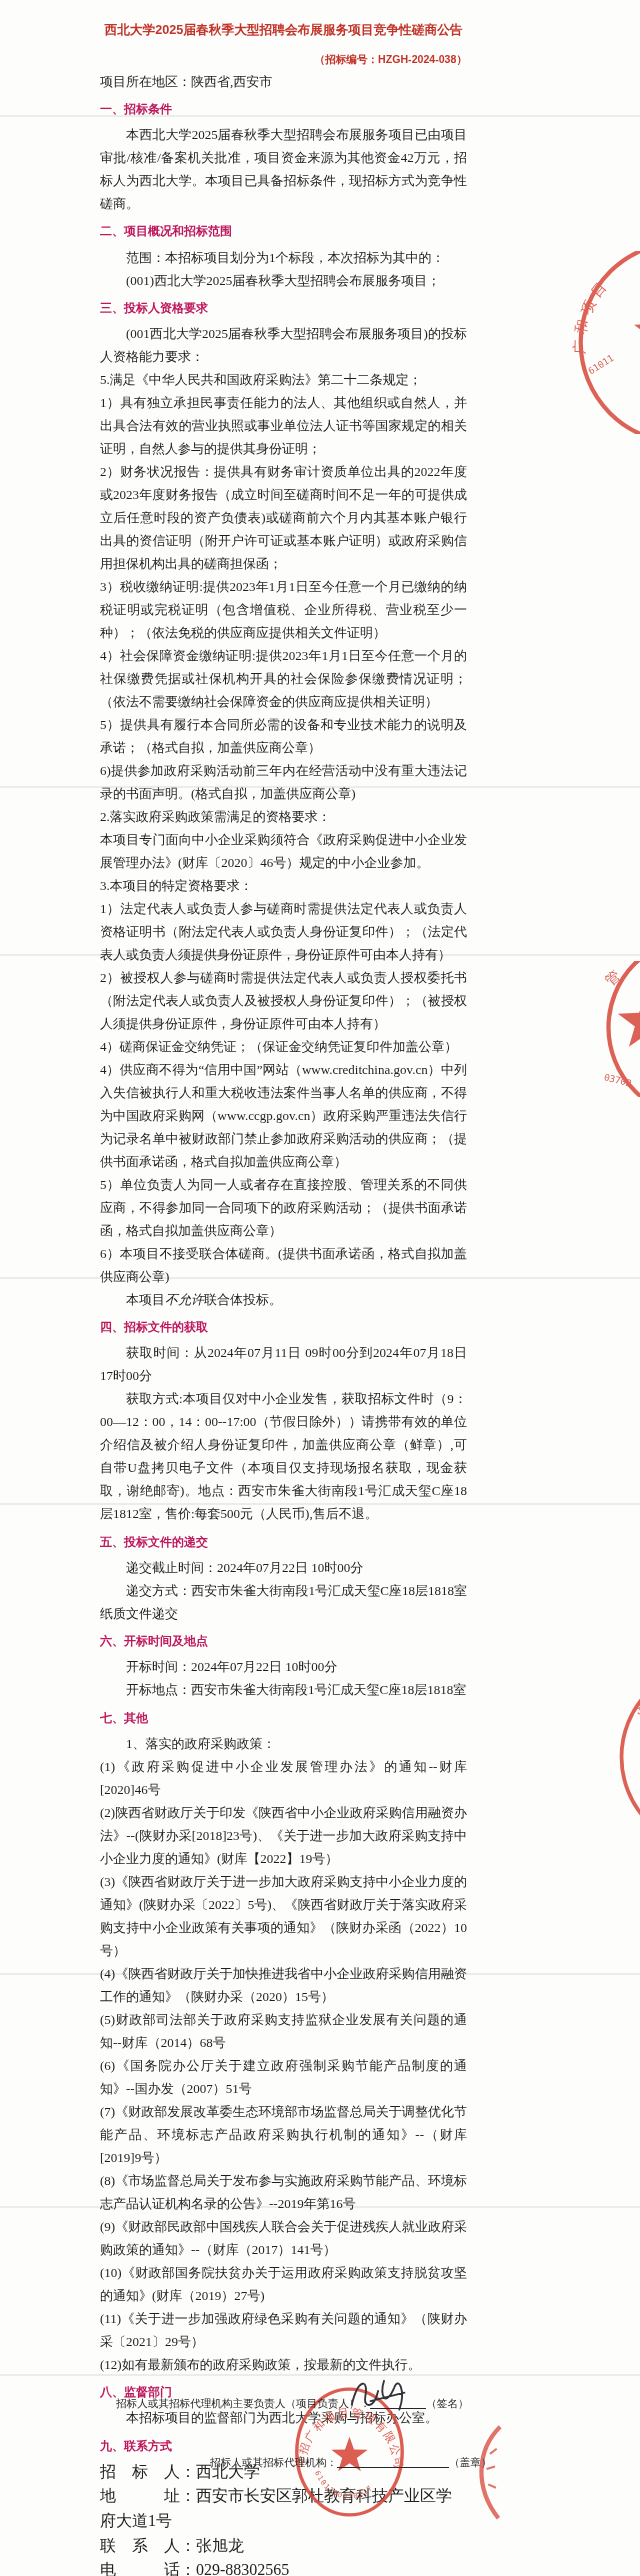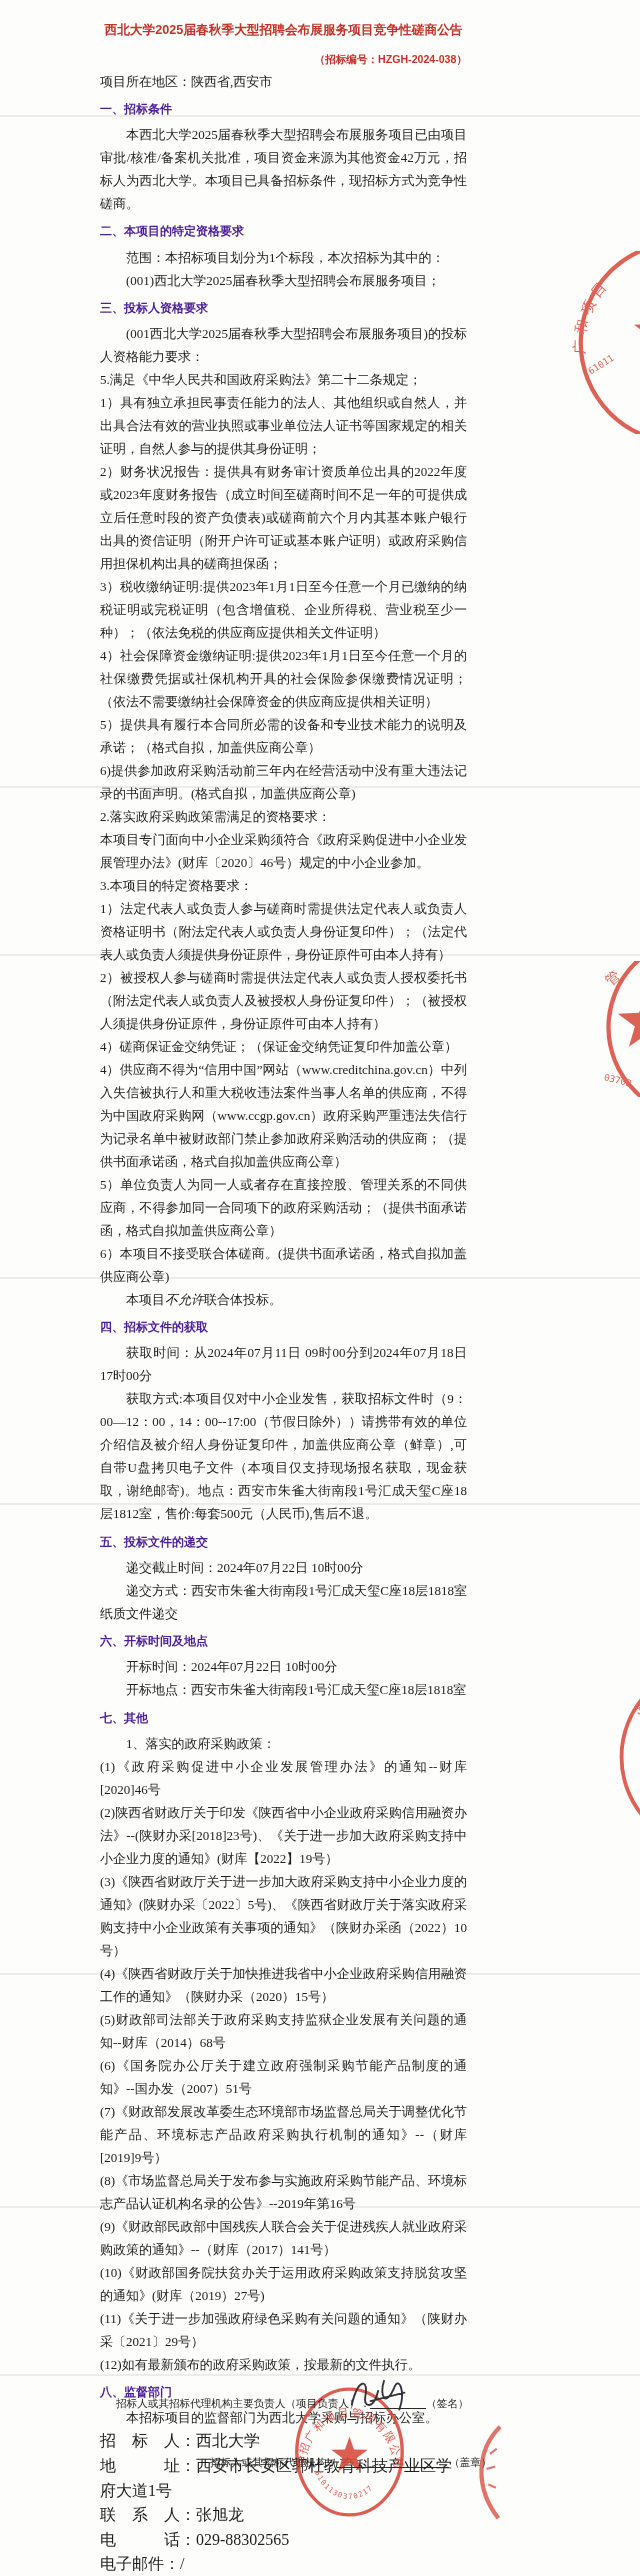--- a/index.html
+++ b/index.html
@@ -16,21 +16,21 @@
     font-size:12.7px;line-height:22px;margin:0;
   }
   .doc-subtitle{
     text-align:right;color:#c23429;font-weight:600;
     font-family:"Liberation Sans","DejaVu Sans",sans-serif;
     font-size:10.6px;line-height:20.4px;margin:8.5px 0 0 0;
   }
   .region{margin-top:27px;font-size:10.2px;line-height:23px;}
   h2.sec{
     font-family:"Liberation Sans","DejaVu Sans",sans-serif;
-    font-size:12px;line-height:24.6px;font-weight:700;color:#4c1d95;
+    font-size:12px;line-height:24.6px;font-weight:700;color:#be185d;
     margin:4.2px 0 1.7px 0;
   }
   p.b{font-size:13px;line-height:23px;margin:0;text-align:justify;}
   p.ind{text-indent:2em;}
   p.it-line .it{font-style:italic;}
   .gap-contact{height:46px;}
   .contact p{font-size:16px;line-height:24.6px;margin:0;}
   .contact .lbl{letter-spacing:0;}
   
   .band{position:absolute;left:0;width:640px;height:1.7px;background:rgba(150,150,140,0.16);}
@@ -59,21 +59,21 @@
   <div class="content">
 
     <p class="doc-title">西北大学2025届春秋季大型招聘会布展服务项目竞争性磋商公告</p>
     <p class="doc-subtitle">（招标编号：HZGH-2024-038）</p>
 
     <p class="b region">项目所在地区：陕西省,西安市</p>
 
     <h2 class="sec">一、招标条件</h2>
     <p class="b ind">本西北大学2025届春秋季大型招聘会布展服务项目已由项目审批/核准/备案机关批准，项目资金来源为其他资金42万元，招标人为西北大学。本项目已具备招标条件，现招标方式为竞争性磋商。</p>
 
-    <h2 class="sec">二、本项目的特定资格要求</h2>
+    <h2 class="sec">二、项目概况和招标范围</h2>
     <p class="b ind">范围：本招标项目划分为1个标段，本次招标为其中的：</p>
     <p class="b ind">(001)西北大学2025届春秋季大型招聘会布展服务项目；</p>
 
     <h2 class="sec">三、投标人资格要求</h2>
     <p class="b ind">(001西北大学2025届春秋季大型招聘会布展服务项目)的投标人资格能力要求：</p>
     <p class="b">5.满足《中华人民共和国政府采购法》第二十二条规定；</p>
     <p class="b">1）具有独立承担民事责任能力的法人、其他组织或自然人，并出具合法有效的营业执照或事业单位法人证书等国家规定的相关证明，自然人参与的提供其身份证明；</p>
     <p class="b">2）财务状况报告：提供具有财务审计资质单位出具的2022年度或2023年度财务报告（成立时间至磋商时间不足一年的可提供成立后任意时段的资产负债表)或磋商前六个月内其基本账户银行出具的资信证明（附开户许可证或基本账户证明）或政府采购信用担保机构出具的磋商担保函；</p>
     <p class="b">3）税收缴纳证明:提供2023年1月1日至今任意一个月已缴纳的纳税证明或完税证明（包含增值税、企业所得税、营业税至少一种）；（依法免税的供应商应提供相关文件证明）</p>
     <p class="b">4）社会保障资金缴纳证明:提供2023年1月1日至今任意一个月的社保缴费凭据或社保机构开具的社会保险参保缴费情况证明；（依法不需要缴纳社会保障资金的供应商应提供相关证明）</p>
@@ -113,20 +113,21 @@
     <p class="b">(7)《财政部发展改革委生态环境部市场监督总局关于调整优化节能产品、环境标志产品政府采购执行机制的通知》--（财库[2019]9号）</p>
     <p class="b">(8)《市场监督总局关于发布参与实施政府采购节能产品、环境标志产品认证机构名录的公告》--2019年第16号</p>
     <p class="b">(9)《财政部民政部中国残疾人联合会关于促进残疾人就业政府采购政策的通知》--（财库（2017）141号）</p>
     <p class="b">(10)《财政部国务院扶贫办关于运用政府采购政策支持脱贫攻坚的通知》(财库（2019）27号)</p>
     <p class="b">(11)《关于进一步加强政府绿色采购有关问题的通知》（陕财办采〔2021〕29号）</p>
     <p class="b">(12)如有最新颁布的政府采购政策，按最新的文件执行。</p>
 
     <h2 class="sec">八、监督部门</h2>
     <p class="b ind">本招标项目的监督部门为西北大学采购与招标办公室。</p>
 
+    <h2 class="sec">九、联系方式</h2>
 
     <div class="contact">
       <p><span class="lbl">招　标　人：</span><span>西北大学</span></p>
       <p><span class="lbl">地　　　址：</span><span>西安市长安区郭杜教育科技产业区学府大道1号</span></p>
       <p><span class="lbl">联　系　人：</span><span>张旭龙</span></p>
       <p><span class="lbl">电　　　话：</span><span>029-88302565</span></p>
       <p><span class="lbl">电子邮件：</span><span>/</span></p>
     </div>
 
     <div class="gap-contact"></div>

